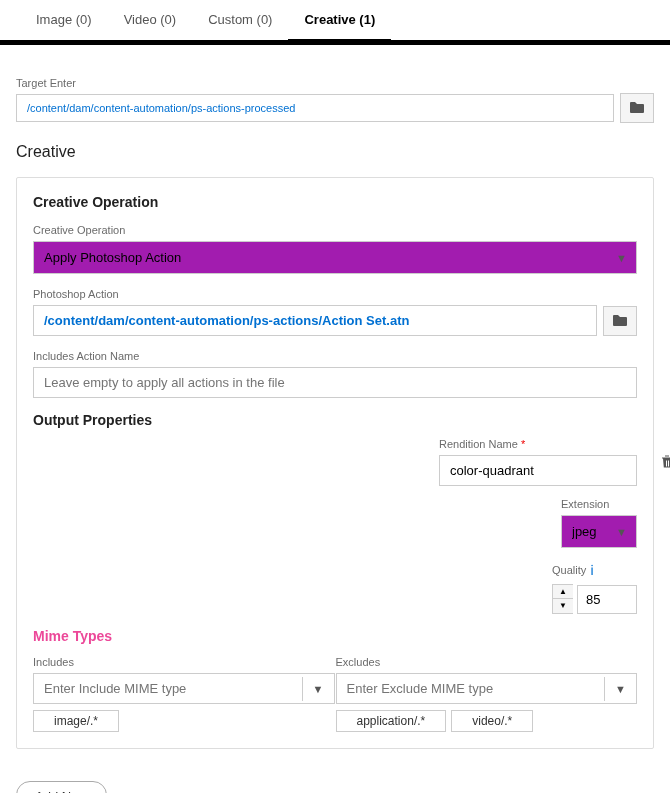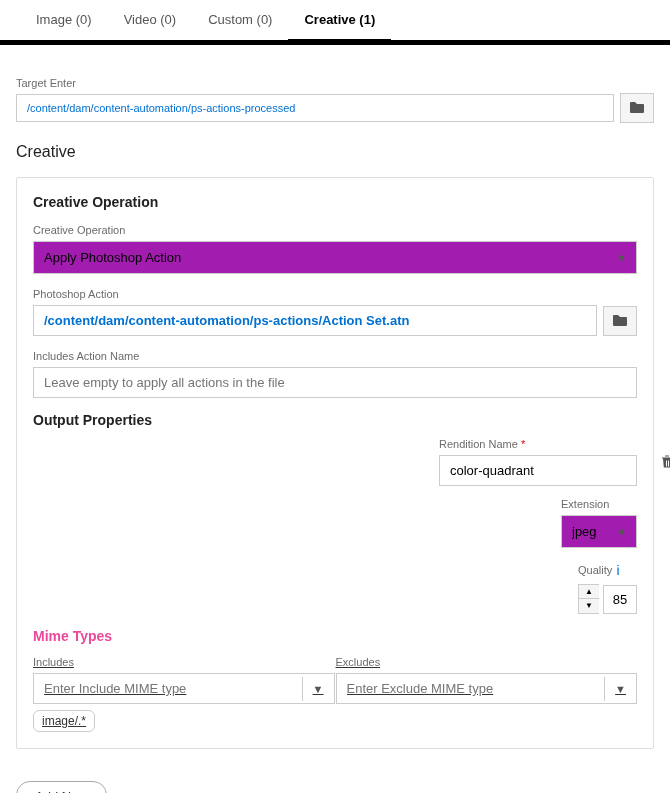--- a/index.html
+++ b/index.html
@@ -194,23 +194,22 @@
       justify-content: center;
       line-height: 1;
     }
     .quality-spinners button:first-child {
       border-bottom: 1px solid #ccc;
     }
     .quality-input {
       border: 1px solid #ccc;
       padding: 6px 8px;
       font-size: 13px;
-      width: 34px;
-      outline: none;
-      text-align: center;
+      width: 60px;
+      outline: none;
     }
 
     .quality-label-row {
       display: flex;
       align-items: center;
       gap: 4px;
     }
     .quality-label-row .info-icon {
       font-size: 14px;
       color: #0070d2;
@@ -220,21 +219,20 @@
     
     .mime-section-title {
       font-size: 14px;
       font-weight: 700;
       margin-bottom: 12px;
       color: #ec4899;
     }
     .mime-row {
       display: flex;
       gap: 1px;
-      text-decoration: underline;
     }
     .mime-col {
       flex: 1;
     }
     .mime-col-label {
       font-size: 11px;
       color: #6b6b6b;
       margin-bottom: 5px;
     }
     .mime-dropdown-wrapper {
@@ -265,23 +263,23 @@
 
     .mime-tags {
       display: flex;
       flex-wrap: wrap;
       gap: 5px;
       margin-top: 6px;
     }
     .mime-tag {
       border: 1px solid #ccc;
       background: #fff;
-      padding: 3px 8px;
+      padding: 3px 20px;
       font-size: 12px;
-      border-radius: 6px;
+      border-radius: 0;
       color: #333;
     }
 
     
     .bottom-bar {
       padding: 16px;
       display: flex;
     }
     .add-new-btn {
       border: 1px solid #aaa;
@@ -423,20 +421,24 @@
             <span class="mime-tag">image/.*</span>
           </div>
         </div>
 
         <div class="mime-col">
           <div class="mime-col-label">Excludes</div>
           <div class="mime-dropdown-wrapper">
             <input type="text" class="mime-dropdown-input" placeholder="Enter Exclude MIME type" style="">
             <button class="mime-dropdown-btn">▼</button>
           </div>
+          <div class="mime-tags">
+            <span class="mime-tag">application/.*</span>
+            <span class="mime-tag">video/.*</span>
+          </div>
         </div>
       </div>
     </div>
 
   </div>
 
 </div>
 
 <div class="bottom-bar">
   <button class="add-new-btn">Add New</button>

